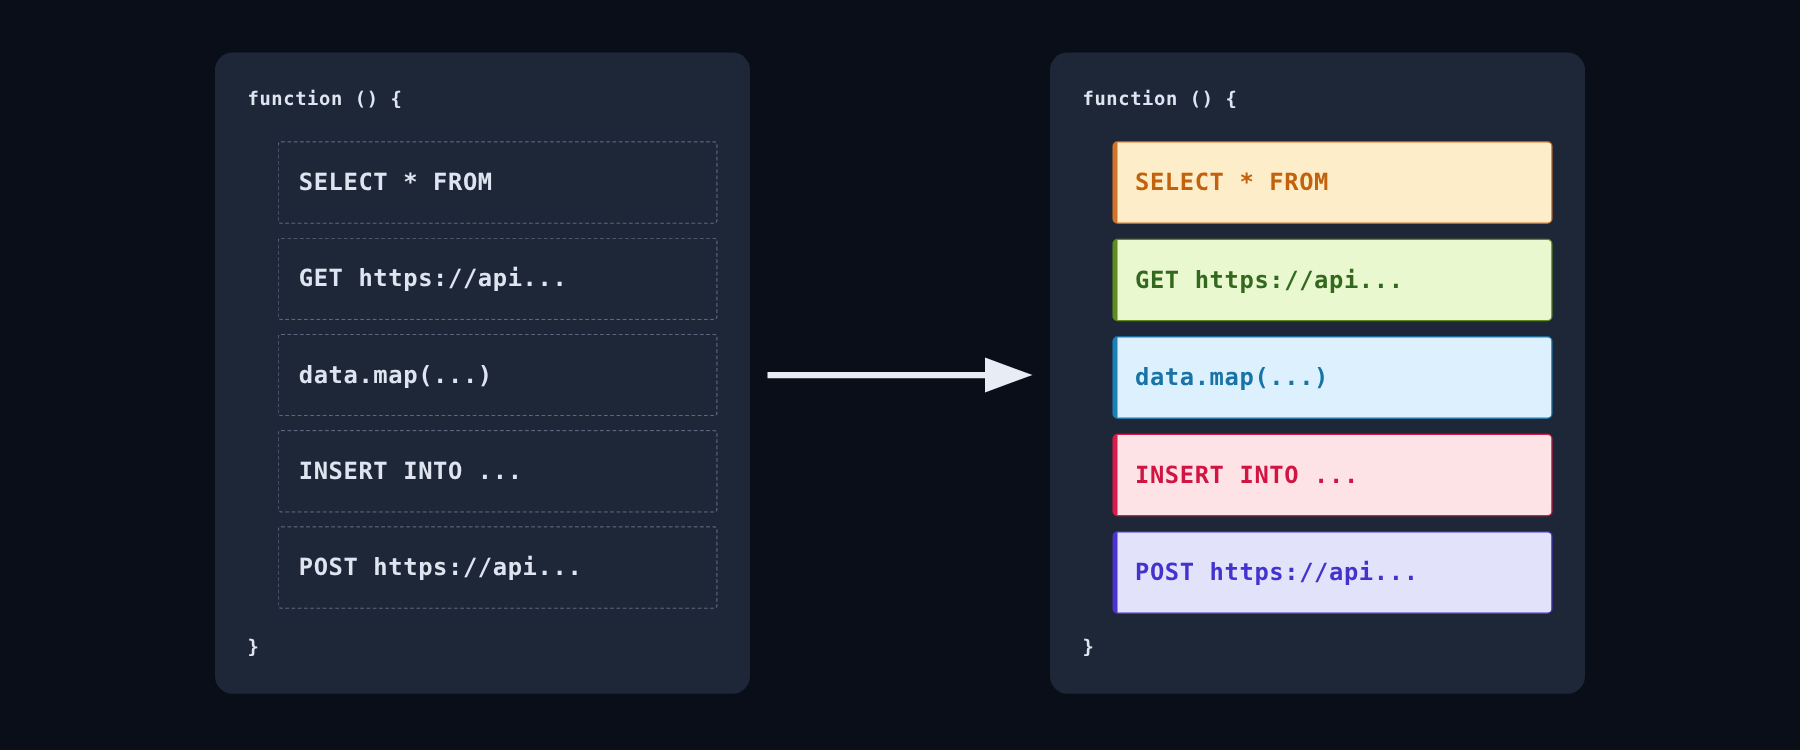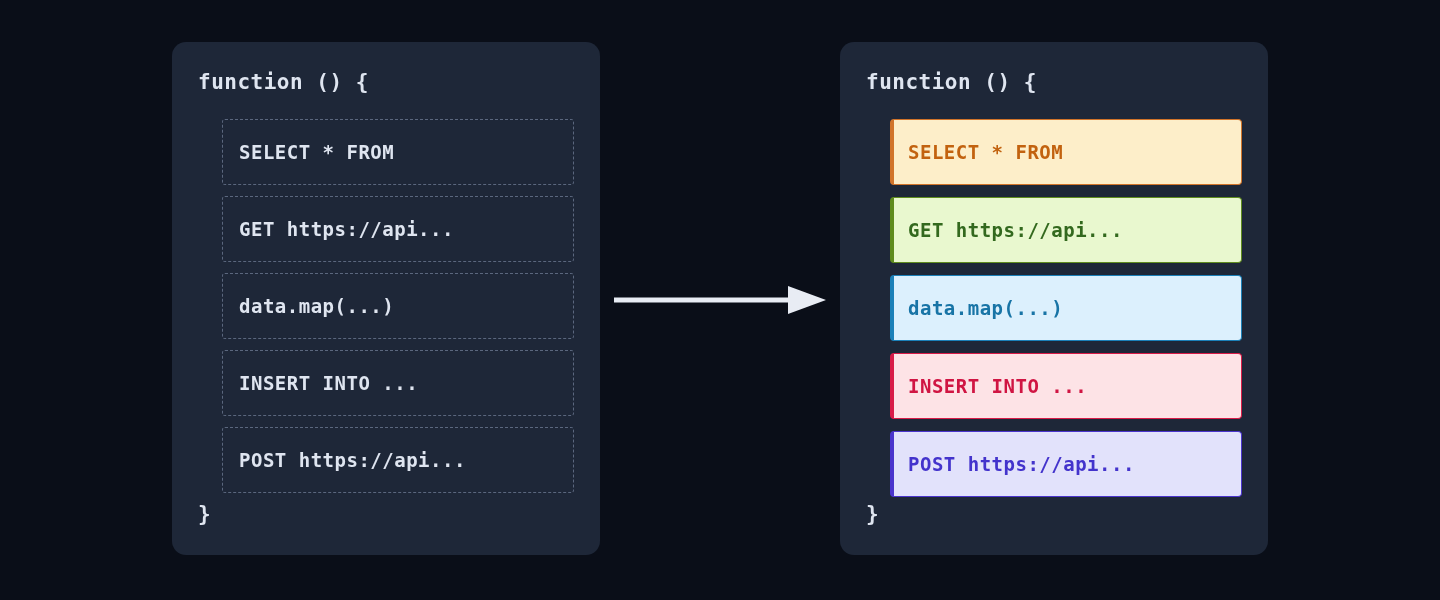--- a/index.html
+++ b/index.html
@@ -29,21 +29,21 @@
     background: #1e2738;
     border-radius: 14px;
     box-sizing: border-box;
     padding: 30px 26px 0 26px;
   }
   #card-before { left: 172px;  width: 428px; }
   #card-after  { left: 840px;  width: 428px; }
 
   .code-line {
     font-family: "DejaVu Sans Mono", "Liberation Mono", monospace;
-    font-size: 21px;
+    font-size: 15px;
     font-weight: bold;
     color: #dfe5f0;
     letter-spacing: 0.5px;
     line-height: 1;
   }
   .brace-open  { margin: 0 0 0 0; }
   .brace-close { position: absolute; left: 26px; bottom: 30px; }
 
   .stmt-list {
     margin-top: 26px;

